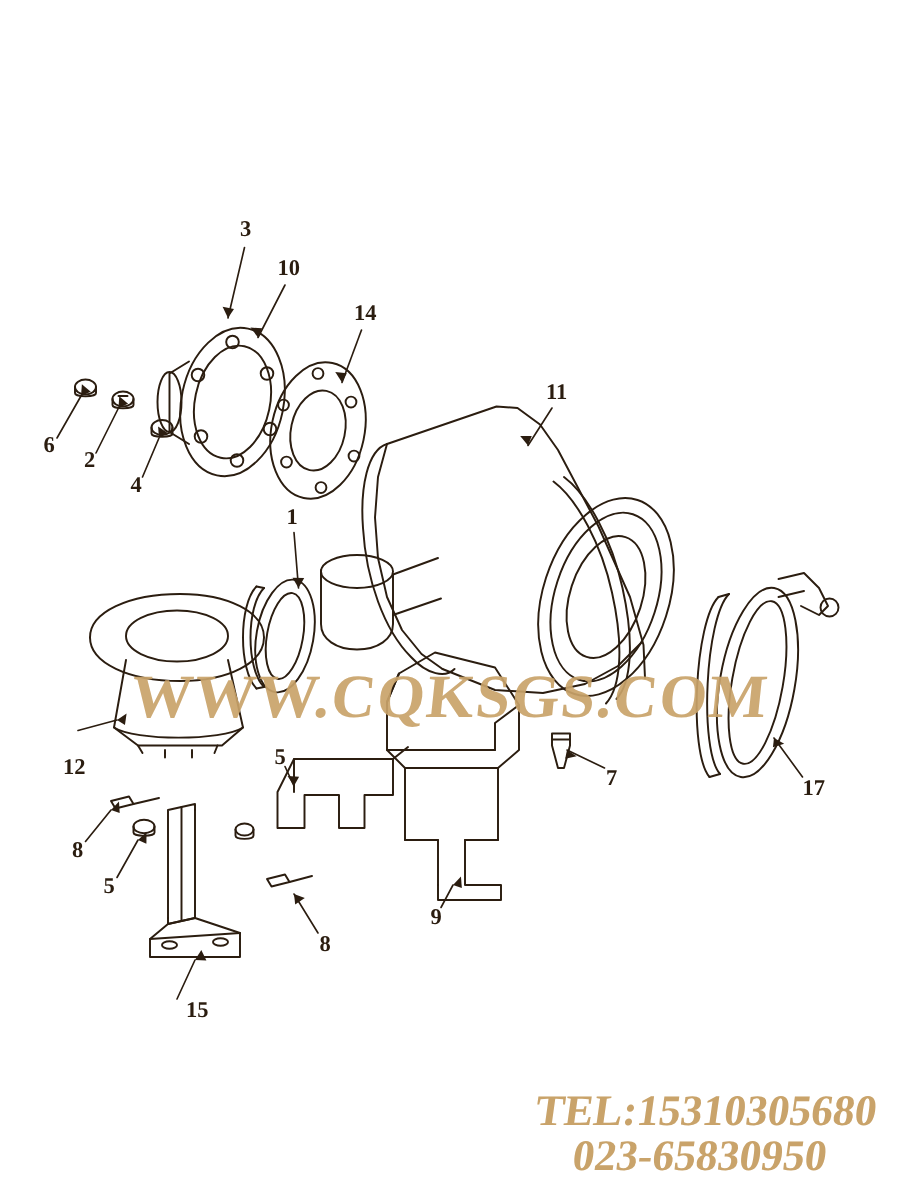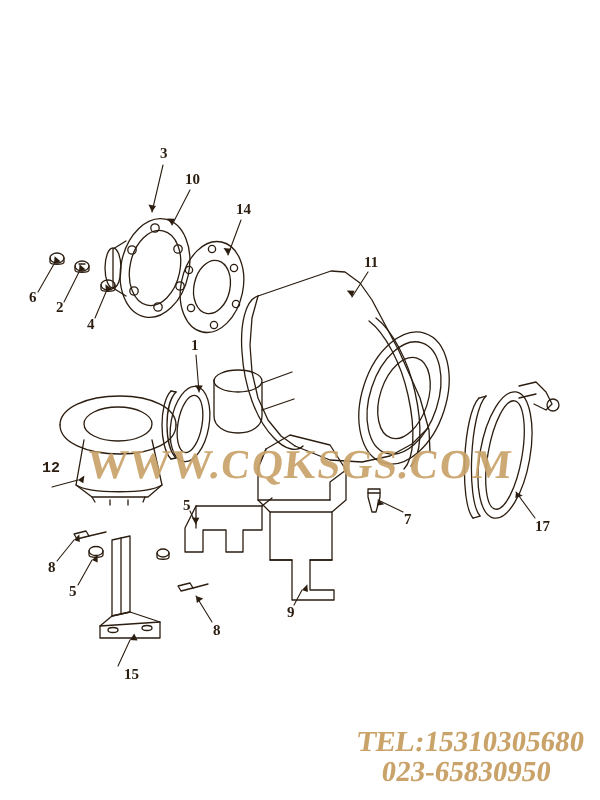--- a/index.html
+++ b/index.html
@@ -255,21 +255,21 @@
   </svg>
 
   <div class="callout" style="left:160px; top:145px;">3</div>
   <div class="callout" style="left:185px; top:171px;">10</div>
   <div class="callout" style="left:236px; top:201px;">14</div>
   <div class="callout" style="left:364px; top:254px;">11</div>
   <div class="callout" style="left:29px;  top:289px;">6</div>
   <div class="callout" style="left:56px; top:299px;">2</div>
   <div class="callout" style="left:87px;  top:316px;">4</div>
   <div class="callout" style="left:191px; top:337px;">1</div>
-  <div class="callout" style="left:42px;  top:460px;font-family:Liberation Mono, monospace;">12</div>
+  <div class="callout" style="left:42px;  top:504px;">12</div>
   <div class="callout" style="left:183px; top:497px;">5</div>
   <div class="callout" style="left:404px; top:511px;">7</div>
   <div class="callout" style="left:535px; top:518px;">17</div>
   <div class="callout" style="left:48px; top:559px;">8</div>
   <div class="callout" style="left:69px; top:583px;">5</div>
   <div class="callout" style="left:287px; top:604px;">9</div>
   <div class="callout" style="left:213px; top:622px;">8</div>
   <div class="callout" style="left:108px; top:666px;margin-left:16px;">15</div>
 
   <div class="watermark-main">WWW.CQKSGS.COM</div>

